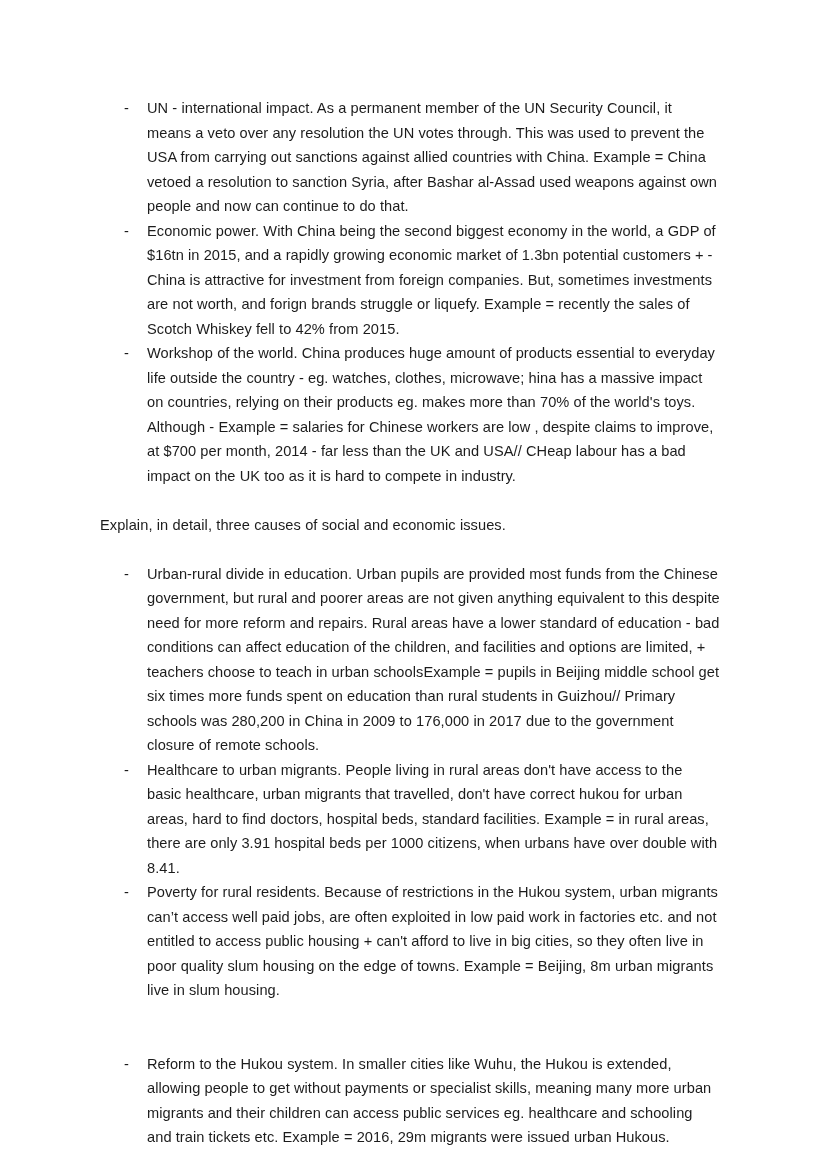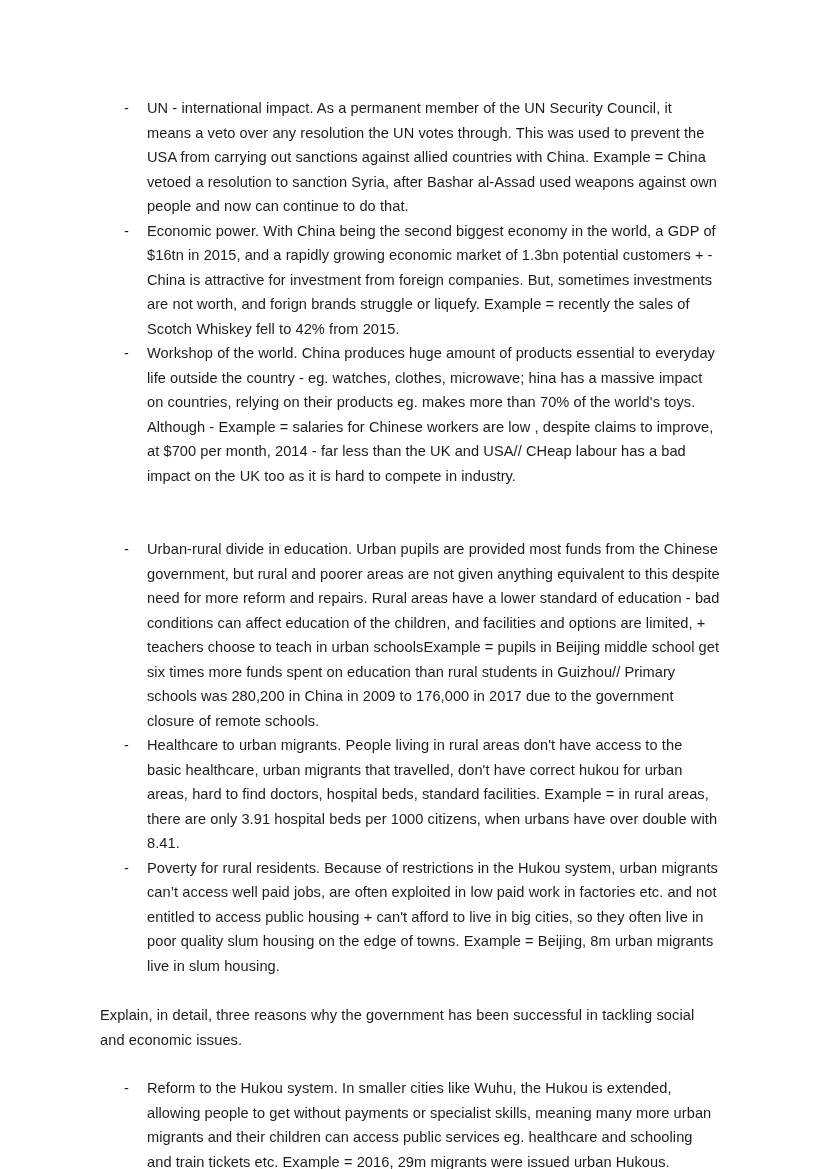--- a/index.html
+++ b/index.html
@@ -76,41 +76,41 @@
         <span>Economic power. With China being the second biggest economy in the world, a GDP of $16tn in 2015, and a rapidly growing economic market of 1.3bn potential customers + - China is attractive for investment from foreign companies. But, sometimes investments are not worth, and forign brands struggle or liquefy. Example = recently the sales of Scotch Whiskey fell to 42% from 2015.</span>
       </li>
       <li class="list-item">
         <span class="dash">-</span>
         <span>Workshop of the world. China produces huge amount of products essential to everyday life outside the country - eg. watches, clothes, microwave; hina has a massive impact on countries, relying on their products eg. makes more than 70% of the world's toys. Although - Example = salaries for Chinese workers are low , despite claims to improve, at $700 per month, 2014 - far less than the UK and USA// CHeap labour has a bad impact on the UK too as it is hard to compete in industry.</span>
       </li>
     </ul>
 
     <div class="gap-after-group"></div>
 
+    <p class="para heading-block">Explain, in detail, three causes of social and economic issues.</p>
 
     <div class="gap-after-heading"></div>
 
     <ul class="list">
       <li class="list-item">
         <span class="dash">-</span>
         <span>Urban-rural divide in education. Urban pupils are provided most funds from the Chinese government, but rural and poorer areas are not given anything equivalent to this despite need for more reform and repairs. Rural areas have a lower standard of education - bad conditions can affect education of the children, and facilities and options are limited, + teachers choose to teach in urban schoolsExample = pupils in Beijing middle school get six times more funds spent on education than rural students in Guizhou// Primary schools was 280,200 in China in 2009 to 176,000 in 2017 due to the government closure of remote schools.</span>
       </li>
       <li class="list-item">
         <span class="dash">-</span>
         <span>Healthcare to urban migrants. People living in rural areas don't have access to the basic healthcare, urban migrants that travelled, don't have correct hukou for urban areas, hard to find doctors, hospital beds, standard facilities. Example = in rural areas, there are only 3.91 hospital beds per 1000 citizens, when urbans have over double with 8.41.</span>
       </li>
       <li class="list-item">
         <span class="dash">-</span>
         <span>Poverty  for rural residents. Because of restrictions in the Hukou system, urban migrants can’t access well paid jobs, are often exploited in low paid work in factories etc. and not entitled to access public housing + can't afford to live in big cities, so they often live in poor quality slum housing on the edge of towns. Example = Beijing, 8m urban migrants live in slum housing.</span>
       </li>
     </ul>
 
     <div class="gap-after-group"></div>
 
-    <p class="para heading-block">Explain, in detail, three reasons why the government has been successful in tackling social and economic issues.</p>
 
     <div class="gap-after-heading"></div>
 
     <ul class="list">
       <li class="list-item">
         <span class="dash">-</span>
         <span>Reform to the Hukou system. In smaller cities like Wuhu, the Hukou is extended, allowing people to get without payments or specialist skills, meaning many more urban migrants and their children can access public services eg. healthcare and schooling and train tickets etc. Example = 2016, 29m migrants were issued urban Hukous.</span>
       </li>
 
     </ul>

